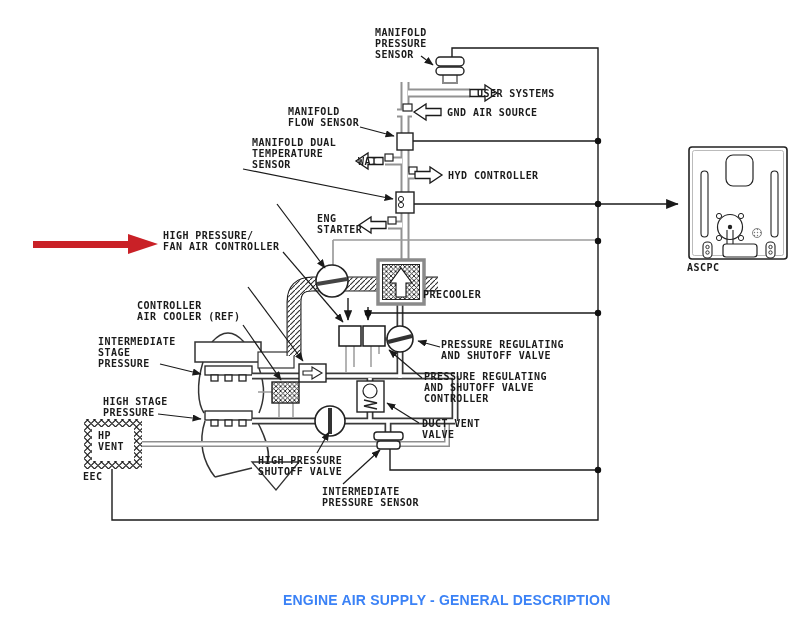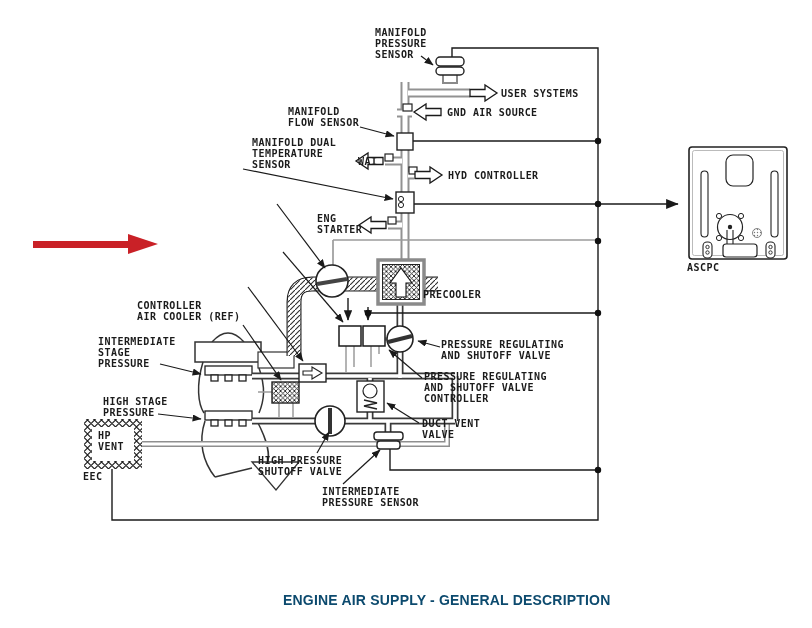--- a/index.html
+++ b/index.html
@@ -1,20 +1,20 @@
 <!DOCTYPE html>
 <html><head>
 <meta charset="utf-8">
 <style>
   html,body{margin:0;padding:0;background:#fff;}
   #stage{position:relative;width:812px;height:628px;background:#fff;overflow:hidden;
          font-family:"DejaVu Sans Mono",monospace;}
   .lbl{position:absolute;font:bold 10px "DejaVu Sans Mono",monospace;letter-spacing:.45px;
        line-height:11px;color:#1b1b1b;white-space:pre-line;}
-  .title{position:absolute;font:bold 14px "Liberation Sans",sans-serif;letter-spacing:.2px;color:#0c4a6e;}
+  .title{position:absolute;font:bold 14px "Liberation Sans",sans-serif;letter-spacing:.2px;color:#3b82f6;}
   svg{position:absolute;left:0;top:0;}
 </style>
 </head>
 <body>
 
 <div id="stage">
 
 <svg width="812" height="628" viewBox="0 0 812 628">
   <defs>
     <pattern id="hatch" patternUnits="userSpaceOnUse" width="5" height="5">
@@ -225,31 +225,33 @@
     <circle cx="707.5" cy="252.5" r="1.7" fill="#fff" stroke="#222" stroke-width="0.9"></circle>
     <rect x="766" y="242" width="9" height="16" rx="4" fill="#fff" stroke="#222" stroke-width="1.1"></rect>
     <circle cx="770.5" cy="247" r="1.7" fill="#fff" stroke="#222" stroke-width="0.9"></circle>
     <circle cx="770.5" cy="252.5" r="1.7" fill="#fff" stroke="#222" stroke-width="0.9"></circle>
   </g>
 </svg>
 
 <div class="lbl" style="left:375px;top:27px">MANIFOLD
 PRESSURE
 SENSOR</div>
-<div class="lbl" style="left:501px;top:88px">USER SYSTEMS</div>
+<div class="lbl" style="left:477px;top:88px">USER SYSTEMS</div>
 <div class="lbl" style="left:447px;top:107px">GND AIR SOURCE</div>
 <div class="lbl" style="left:288px;top:106px">MANIFOLD
 FLOW SENSOR</div>
 <div class="lbl" style="left:252px;top:137px">MANIFOLD DUAL
 TEMPERATURE
 SENSOR</div>
 <div class="lbl" style="left:358px;top:156px">WAI</div>
 <div class="lbl" style="left:448px;top:170px">HYD CONTROLLER</div>
 <div class="lbl" style="left:317px;top:213px">ENG
 STARTER</div>
+<div class="lbl" style="left:163px;top:230px">HIGH PRESSURE/
+FAN AIR CONTROLLER</div>
 <div class="lbl" style="left:137px;top:300px">CONTROLLER
 AIR COOLER (REF)</div>
 <div class="lbl" style="left:98px;top:336px">INTERMEDIATE
 STAGE
 PRESSURE</div>
 <div class="lbl" style="left:423px;top:289px">PRECOOLER</div>
 <div class="lbl" style="left:441px;top:339px">PRESSURE REGULATING
 AND SHUTOFF VALVE</div>
 <div class="lbl" style="left:424px;top:371px">PRESSURE REGULATING
 AND SHUTOFF VALVE

